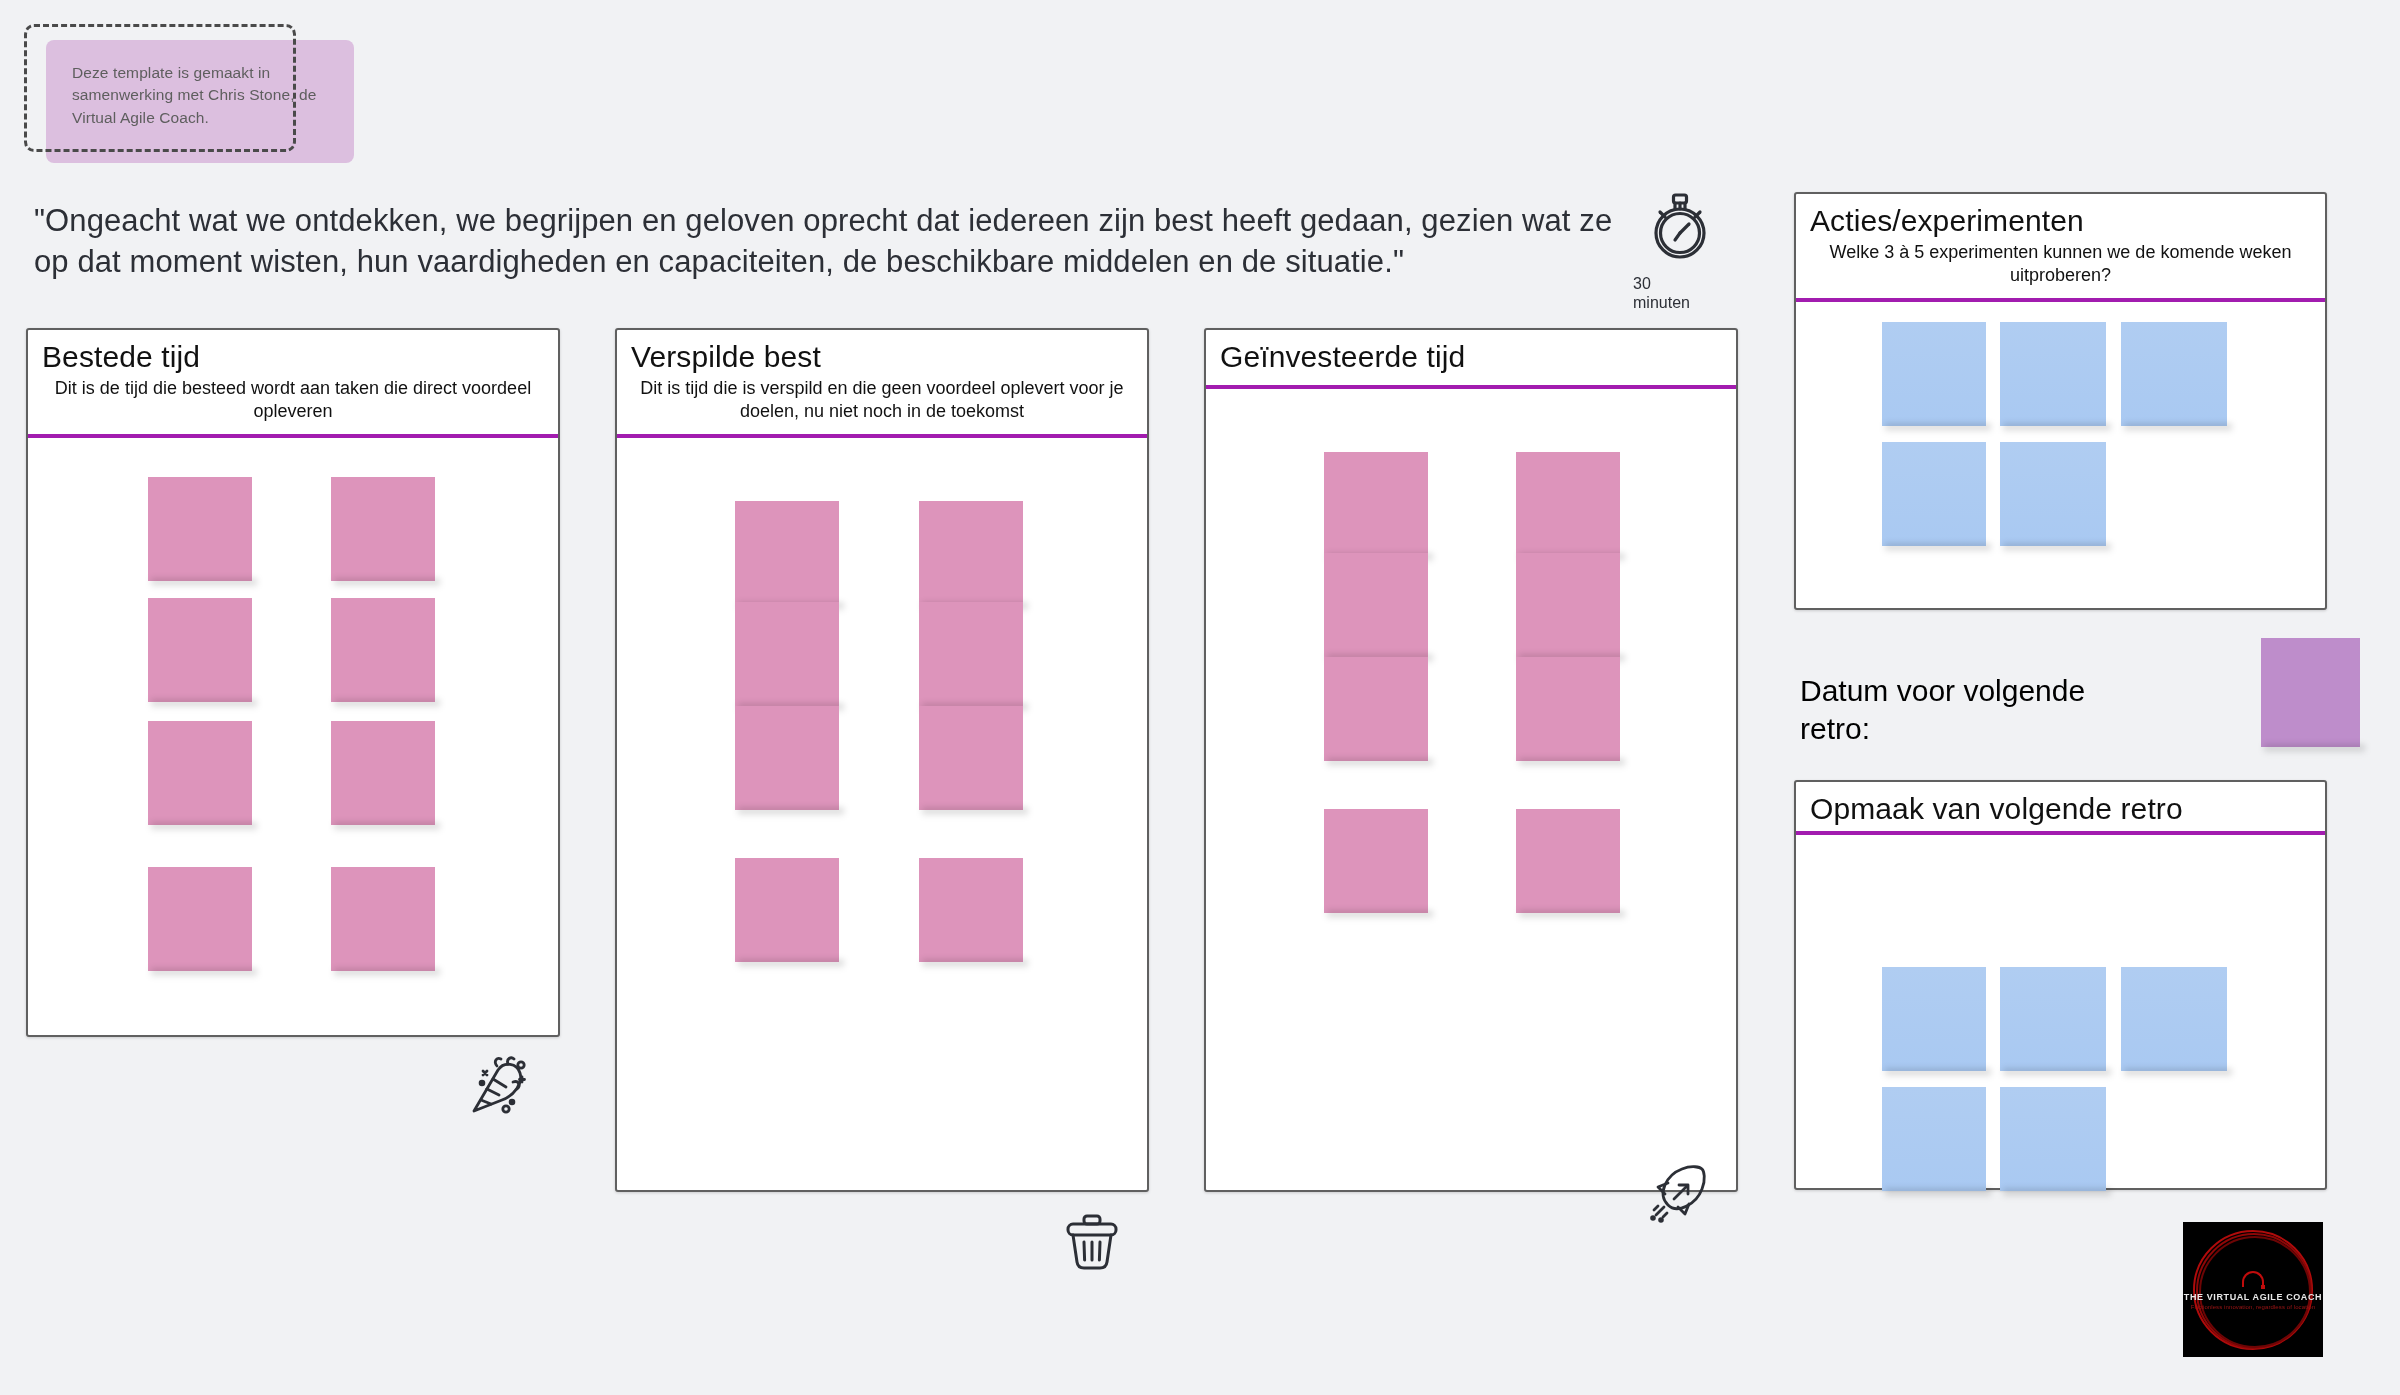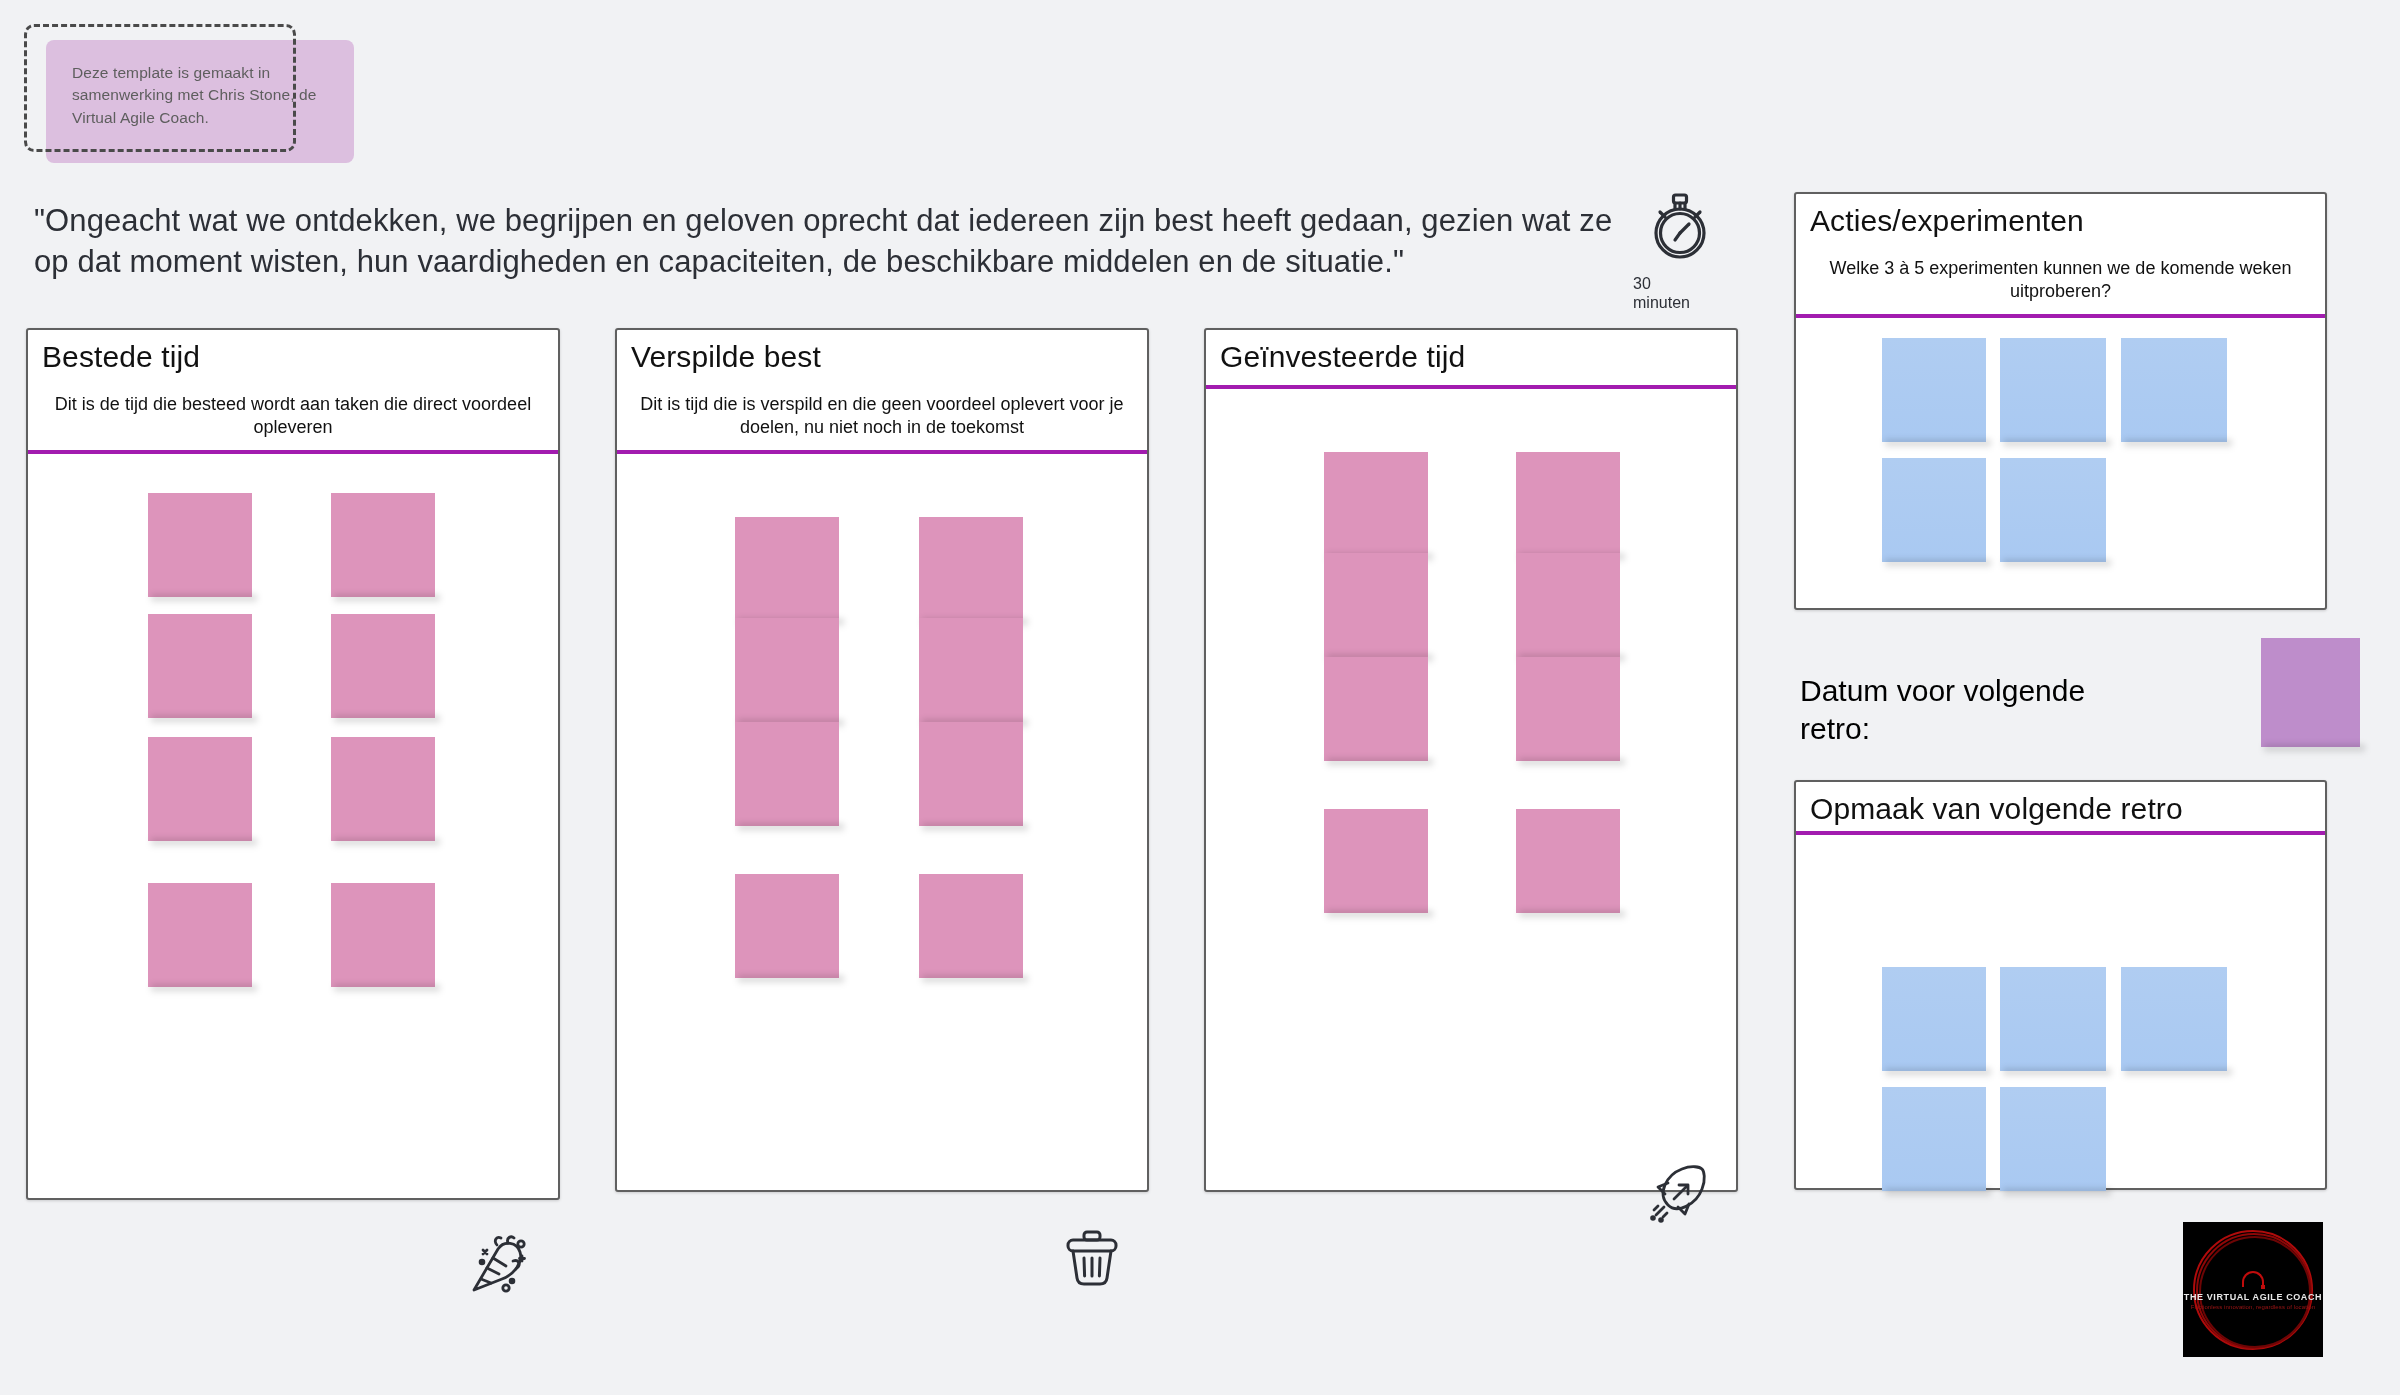--- a/index.html
+++ b/index.html
@@ -39,21 +39,21 @@
   .timer .lbl { font-size: 16px; line-height: 1.2; color: #2c2f36; text-align: left; margin-top: 12px; padding-left: 8px; }
 
   
   .panel {
     position: absolute; background: #ffffff;
     border: 2px solid #606060; border-radius: 3px;
     box-shadow: 0 1px 3px rgba(0,0,0,.16);
   }
   .panel-head { border-bottom: 4px solid #a21caf; padding: 10px 14px 12px 14px; }
   .panel-head .h1 { font-size: 30px; color: #111; line-height: 1.1; letter-spacing: .1px; }
-  .panel-head .sub { font-size: 18px; color: #111; text-align: center; line-height: 1.25; margin-top: 20px; }
+  .panel-head .sub { font-size: 18px; color: #111; text-align: center; line-height: 1.25; margin-top: 4px; }
   .panel-body { position: relative; height: calc(100% - 0px); }
 
   
   .note { position: absolute; }
   .note.pink  { background: linear-gradient(#dd94bb, #dd94bb); }
   .note.blue  { background: linear-gradient(#b0cdf2, #a9c9f2); }
   .note::after {
     content: ""; position: absolute; left: 3px; right: -5px; bottom: -7px; height: 9px;
     background: linear-gradient(rgba(0,0,0,.22), rgba(0,0,0,0));
     filter: blur(3px);
@@ -125,21 +125,21 @@
         <circle cx="34" cy="41" r="19.5"></circle>
         <line x1="34" y1="41" x2="43" y2="32"></line>
         <line x1="34" y1="41" x2="29" y2="48"></line>
         <line x1="14" y1="20" x2="19" y2="25"></line>
         <line x1="54" y1="20" x2="49" y2="25"></line>
       </svg>
     </span>
     <div class="lbl"><span>30</span><br><span>minuten</span></div>
   </div>
 
-  <div class="panel" style="left:26px; top:328px; width:534px; height:872px;">
+  <div class="panel" style="left:26px; top:328px; width:534px; height:709px;">
     <div class="panel-head">
       <div class="h1">Bestede tijd</div>
       <div class="sub">Dit is de tijd die besteed wordt aan taken die direct voordeel opleveren</div>
     </div>
     <div class="panel-body">
       <div class="note pink" style="left:120px;  top:39px;  width:104px; height:104px;"></div>
       <div class="note pink" style="left:303px;  top:39px;  width:104px; height:104px;"></div>
       <div class="note pink" style="left:120px;  top:160px; width:104px; height:104px;"></div>
       <div class="note pink" style="left:303px;  top:160px; width:104px; height:104px;"></div>
       <div class="note pink" style="left:120px;  top:283px; width:104px; height:104px;"></div>

